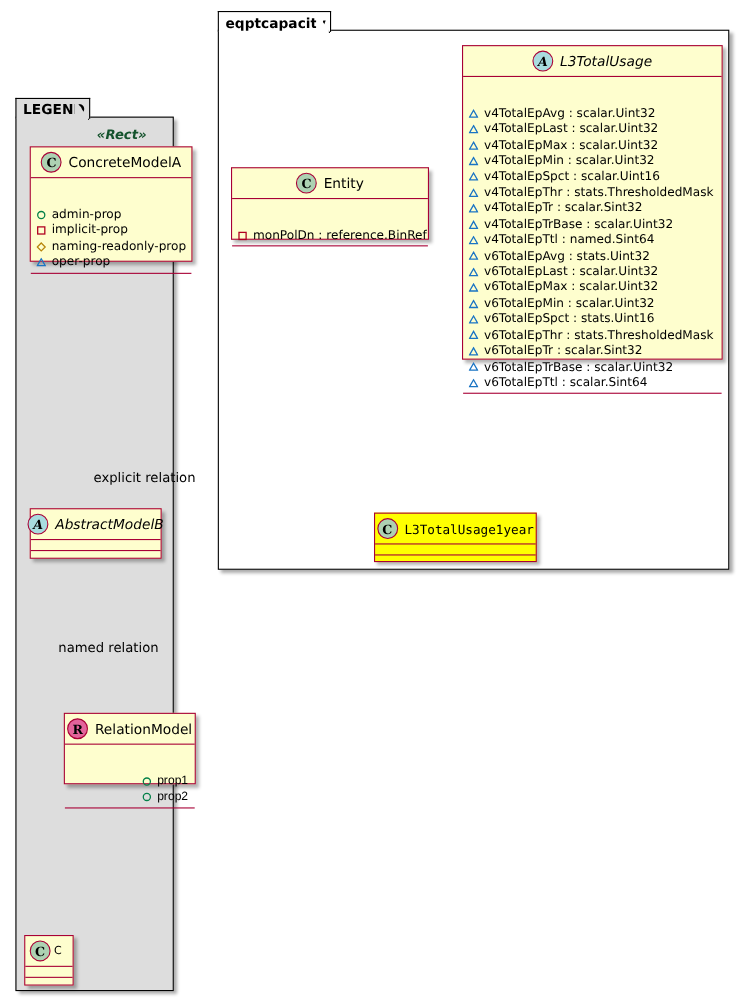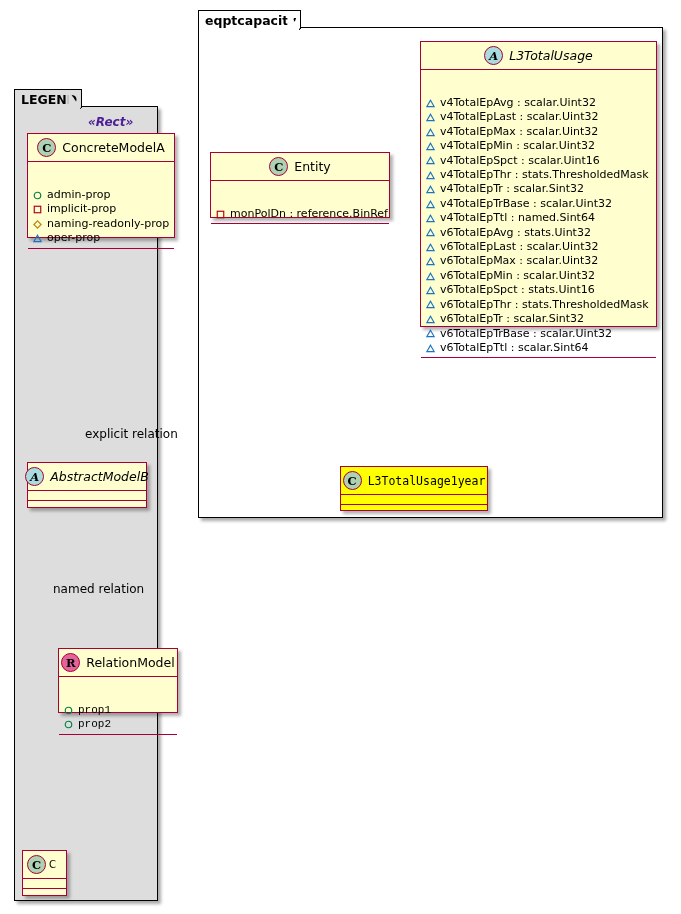--- a/index.html
+++ b/index.html
@@ -44,24 +44,24 @@
   .badge{width:17px;height:17px;border-radius:50%;display:flex;align-items:center;
          justify-content:center;font-size:11.5px;font-weight:bold;flex:0 0 auto;
          font-family:"DejaVu Serif",serif;}
   .badge-C{background:#ADD1B2;border:1.3px solid #A80036;color:#000;}
   .badge-A{background:#A9DCDF;border:1.3px solid #A80036;color:#000;font-style:italic;}
   .badge-R{background:#E3649B;border:1.3px solid #A80036;color:#000;}
 
   
   .attr{display:flex;align-items:center;gap:5px;font-size:11px;line-height:14.4px;
         color:#000;white-space:nowrap;}
-  .attr.mono{font-family:Liberation Mono, monospace;font-size:11px;}
+  .attr.mono{font-family:Liberation Sans, sans-serif;font-size:11px;justify-content:flex-end;}
   .mk{width:9px;height:9px;flex:0 0 auto;display:block;}
 
-  .stereo{position:absolute;font-size:12px;font-style:italic;font-weight:bold;color:#4c1d95;}
+  .stereo{position:absolute;font-size:12px;font-style:italic;font-weight:bold;color:#14532d;}
 
   .edge-label{position:absolute;font-size:12px;color:#000;white-space:nowrap;background:transparent;margin-top:41px;}
 </style>
 </head>
 <body>
 
 <div class="canvas">
 
   <svg class="wires">
     

